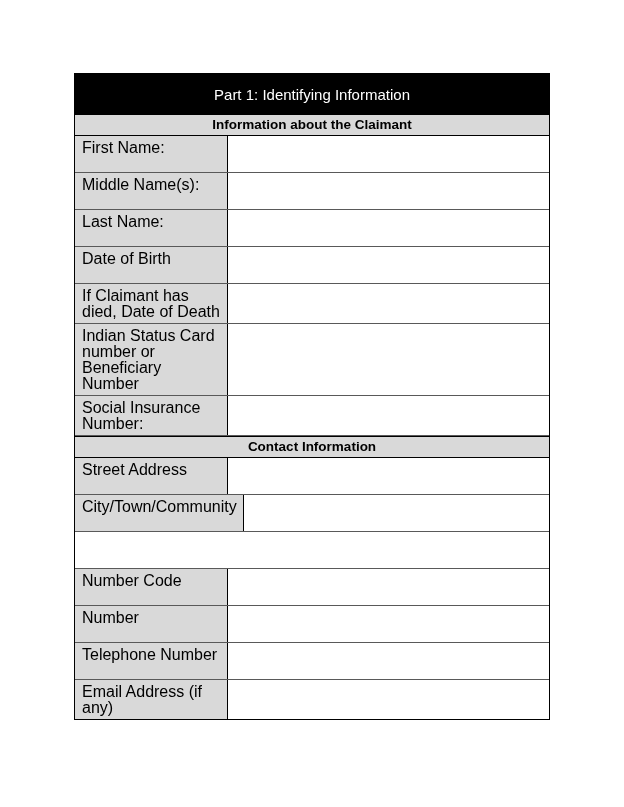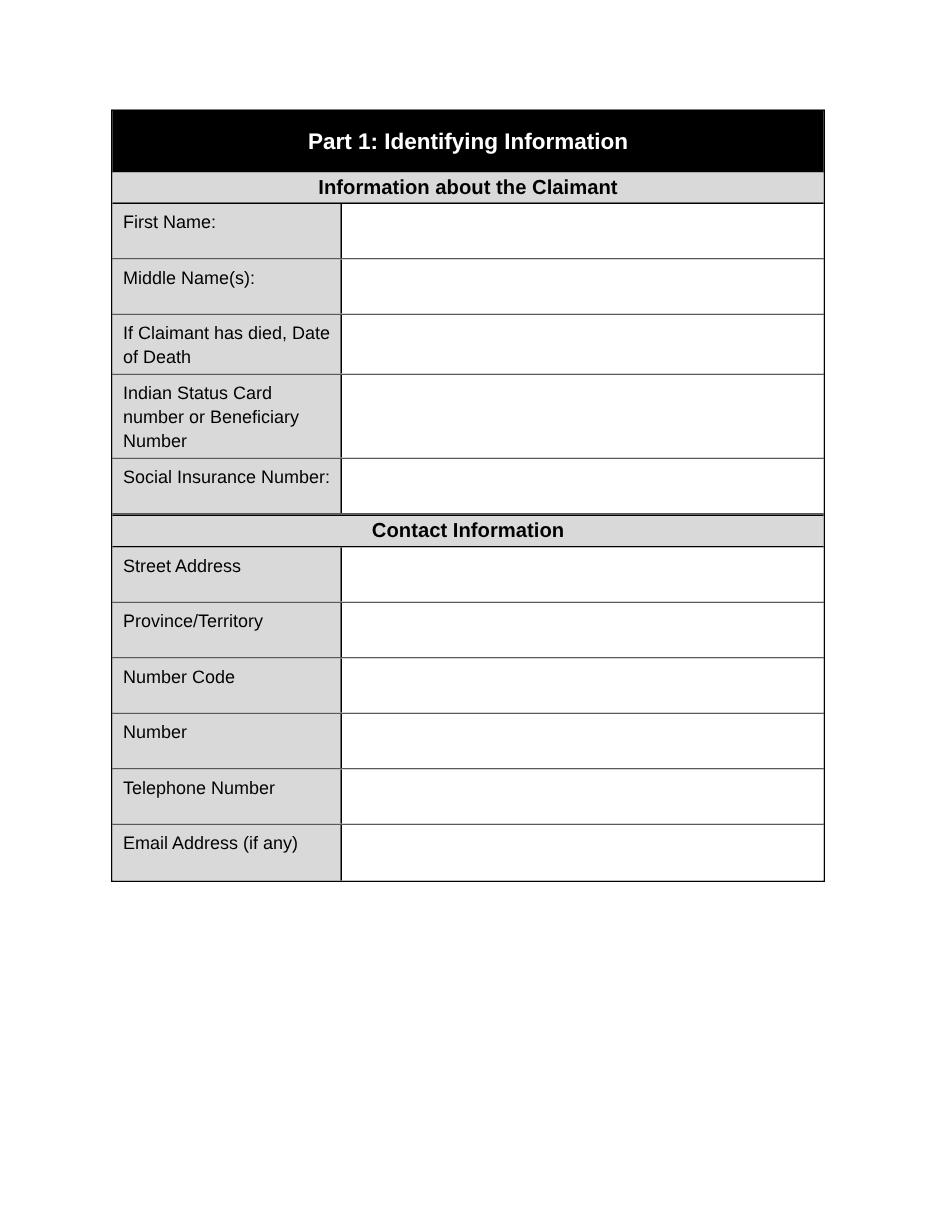--- a/index.html
+++ b/index.html
@@ -26,21 +26,21 @@
     position: absolute;
     left: 74px;
     top: 73px;
     width: 476px;
     border: 1px solid var(--border-outer);
     background: var(--cell-bg);
   }
   .table-title {
     background: var(--header-bg);
     color: var(--header-text);
-    font-weight: bold;
+    font-weight: normal;
     font-size: 15px;
     line-height: 19px;
     text-align: center;
     height: 41px;
     display: flex;
     flex-direction: column;
     justify-content: center;
   }
   .section-header {
     background: var(--shading);
@@ -57,21 +57,21 @@
   .form-row {
     display: flex;
     min-height: 37px;
     border-bottom: 1px solid var(--border-inner);
   }
   .form-row:last-child { border-bottom: none; justify-content: center; }
   .label-cell {
     flex: 0 0 153px;
     background: var(--shading);
     border-right: 1px solid var(--border-outer);
-    font-size: 12px;
+    font-size: 16px;
     line-height: 16px;
     padding: 4px 6px 3px 7px;
   }
   .value-cell {
     flex: 1 1 auto;
     background: var(--cell-bg);
     font-size: 13px;
     line-height: 16px;
     padding: 4px 6px 3px 7px;
     cursor: text;
@@ -89,38 +89,49 @@
         <div class="section-header">Information about the Claimant</div>
         <div class="form-row">
           <div class="label-cell">First Name:</div>
           <div class="value-cell"></div>
         </div>
         <div class="form-row">
           <div class="label-cell">Middle Name(s):</div>
           <div class="value-cell"></div>
         </div>
         <div class="form-row">
+          <div class="label-cell">Last Name:</div>
+          <div class="value-cell"></div>
+        </div>
+        <div class="form-row">
+          <div class="label-cell">Date of Birth</div>
+          <div class="value-cell"></div>
+        </div>
+        <div class="form-row">
           <div class="label-cell">If Claimant has died, Date of Death</div>
           <div class="value-cell"></div>
         </div>
         <div class="form-row">
           <div class="label-cell">Indian Status Card number or Beneficiary Number</div>
           <div class="value-cell"></div>
         </div>
         <div class="form-row">
           <div class="label-cell">Social Insurance Number:</div>
           <div class="value-cell"></div>
         </div>
         <div class="section-header">Contact Information</div>
         <div class="form-row">
           <div class="label-cell">Street Address</div>
           <div class="value-cell"></div>
         </div>
         <div class="form-row">
-          <div class="label-cell">Province/Territory</div>
+          <div class="label-cell">City/Town/Community</div>
+          <div class="value-cell"></div>
+        </div>
+        <div class="form-row">
           <div class="value-cell"></div>
         </div>
         <div class="form-row">
           <div class="label-cell">Number Code</div>
           <div class="value-cell"></div>
         </div>
         <div class="form-row">
           <div class="label-cell">Number</div>
           <div class="value-cell"></div>
         </div>

